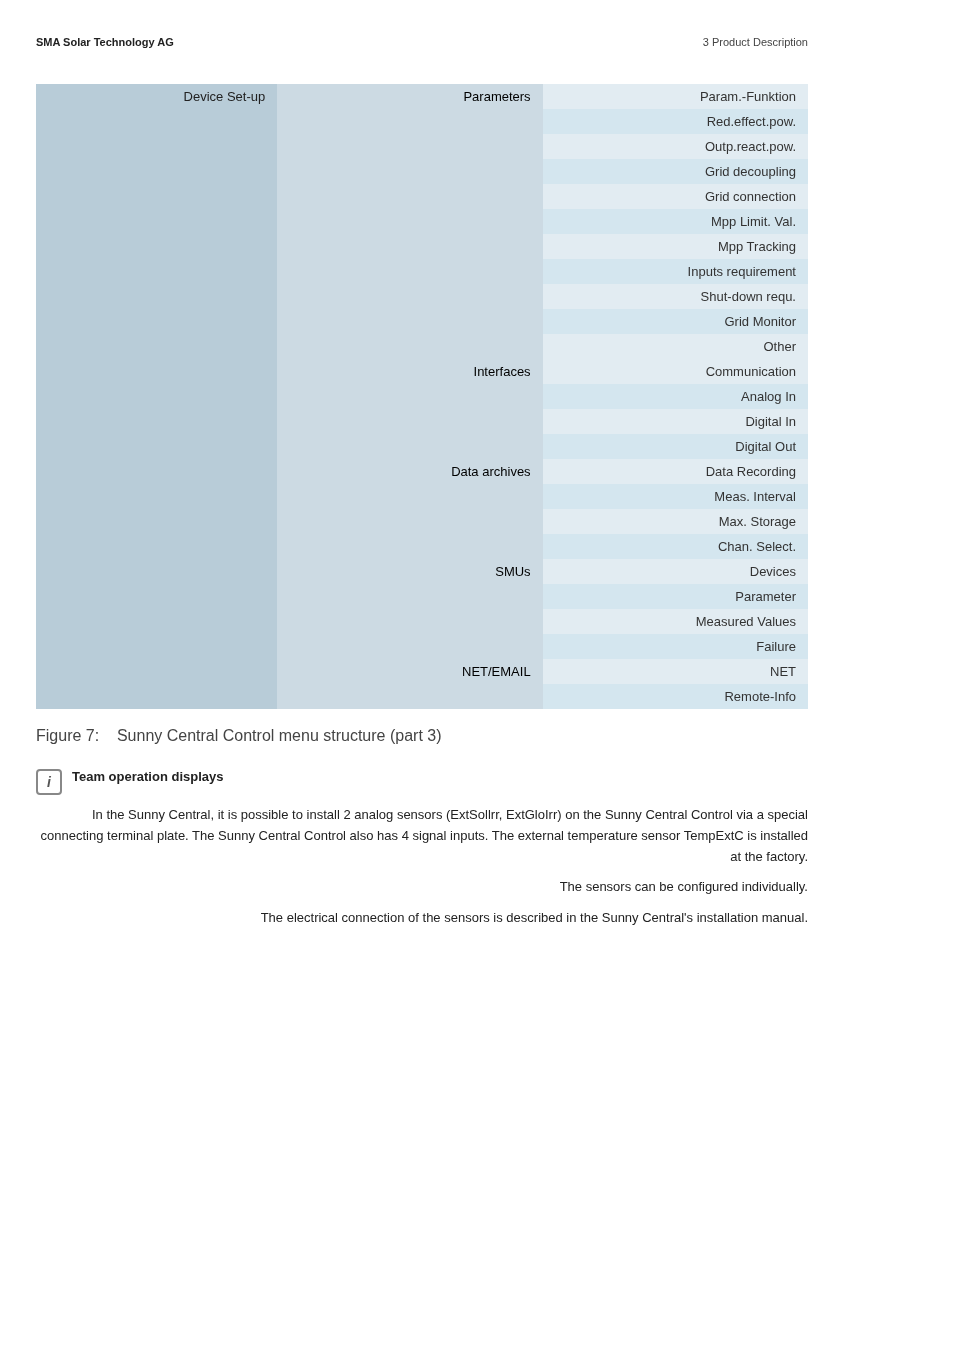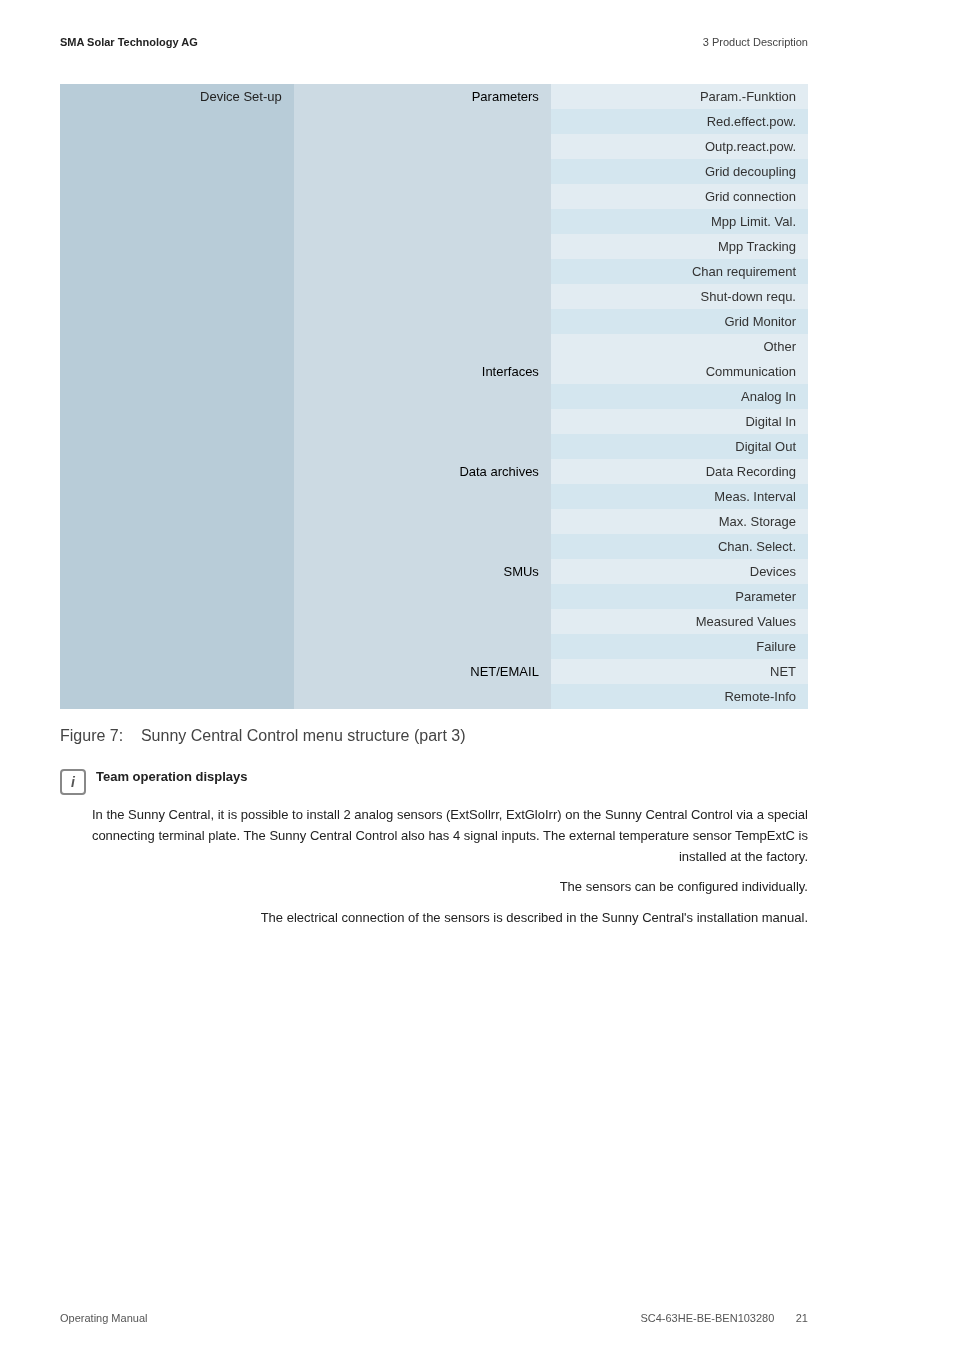--- a/index.html
+++ b/index.html
@@ -9,21 +9,21 @@
       color: #222;
       background: #fff;
       width: 954px;
       min-height: 1352px;
       padding: 0;
     }
 
     .page {
       width: 868px;
       min-height: 1352px;
-      padding: 36px 60px 40px 60px;
+      padding: 36px 60px 40px 36px;
       position: relative;
     }
 
     
     .page-header {
       display: flex;
       justify-content: space-between;
       font-size: 11px;
       color: #222;
       margin-bottom: 36px;
@@ -177,21 +177,21 @@
         <tr>
           <td class="col-item item-cell">Grid connection</td>
         </tr>
         <tr class="row-alt">
           <td class="col-item item-cell">Mpp Limit. Val.</td>
         </tr>
         <tr>
           <td class="col-item item-cell">Mpp Tracking</td>
         </tr>
         <tr class="row-alt">
-          <td class="col-item item-cell">Chan requirement</td>
+          <td class="col-item item-cell">Inputs requirement</td>
         </tr>
         <tr>
           <td class="col-item item-cell">Shut-down requ.</td>
         </tr>
         <tr class="row-alt">
           <td class="col-item item-cell">Grid Monitor</td>
         </tr>
         <tr>
           <td class="col-item item-cell">Other</td>
         </tr>
@@ -253,22 +253,14 @@
     </div>
   </div>
 
 
   <div id="paragraphs-container">
       <div class="body-text">In the Sunny Central, it is possible to install 2 analog sensors (ExtSollrr, ExtGloIrr) on the Sunny Central Control via a special connecting terminal plate. The Sunny Central Control also has 4 signal inputs. The external temperature sensor TempExtC is installed at the factory.</div>
       <div class="body-text">The sensors can be configured individually.</div>
       <div class="body-text">The electrical connection of the sensors is described in the Sunny Central's installation manual.</div>
     </div>
 
-  <div class="page-footer">
-    <span>Operating Manual</span>
-    <span>
-      <span>SC4-63HE-BE-BEN103280</span>
-      &nbsp;&nbsp;&nbsp;&nbsp;&nbsp;
-      <span>21</span>
-    </span>
-  </div>
 
 </div>
 
 </body></html>

